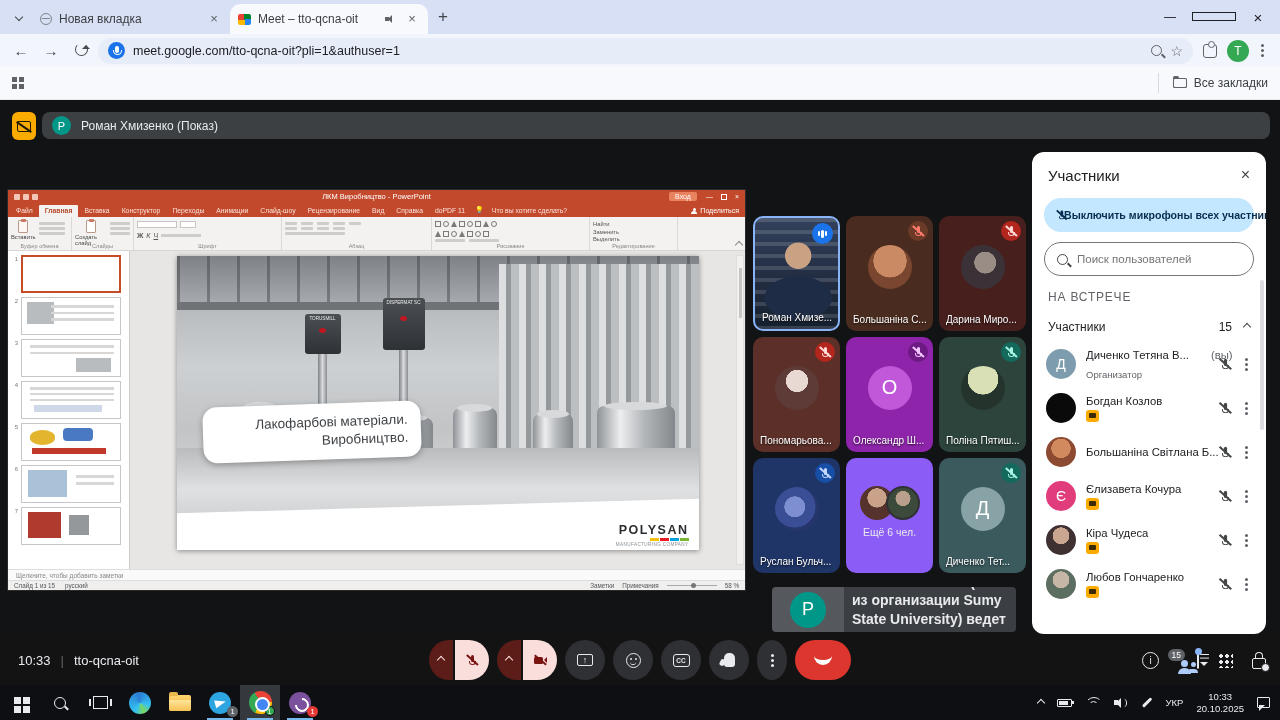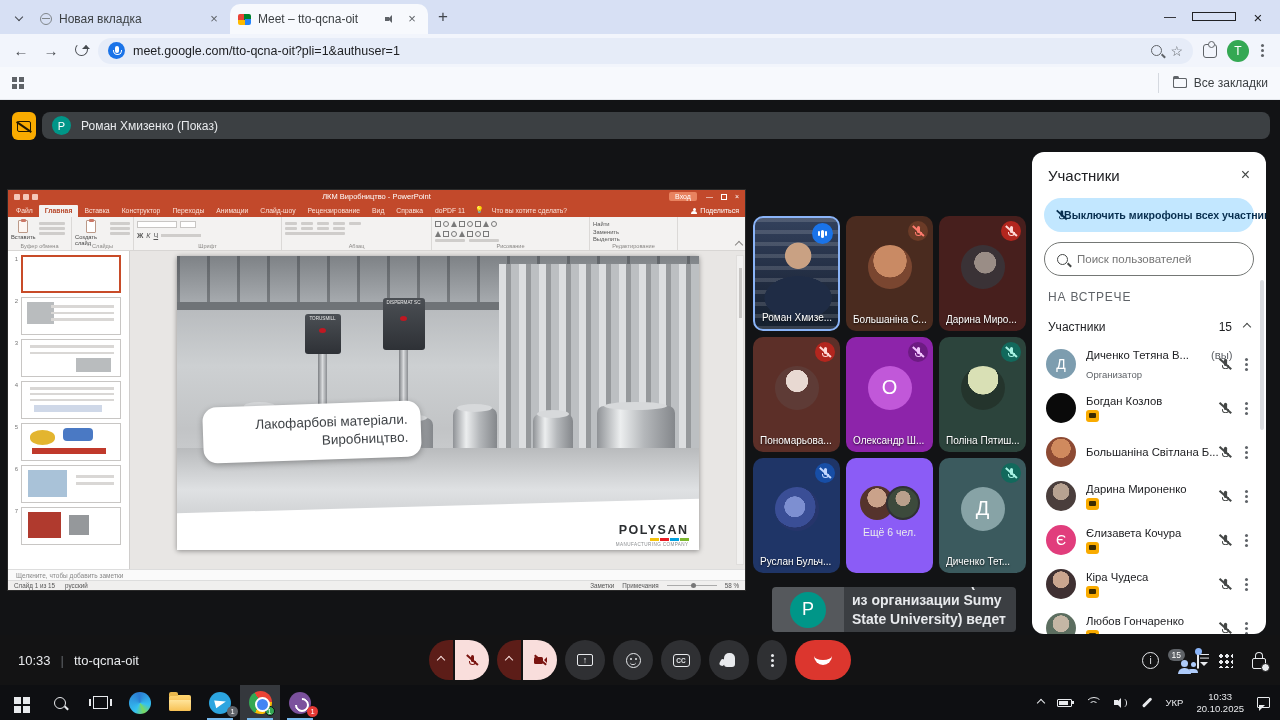--- a/index.html
+++ b/index.html
@@ -739,33 +739,20 @@
               <div class="pnm">
                 <span>Большаніна Світлана Б...</span>
               </div>
             </div>
           <span class="micoff">
               <i></i>
             </span>
           <span class="kebab"></span>
         </div>
         <div class="prow">
-          <span class="pav pa4"></span>
-          <div class="pinfo">
-              <div class="pnm">
-                <span>Дарина Мироненко</span>
-              </div>
-              <div class="pbadge"></div>
-            </div>
-          <span class="micoff">
-              <i></i>
-            </span>
-          <span class="kebab"></span>
-        </div>
-        <div class="prow">
           <span class="pav pa5">Є</span>
           <div class="pinfo">
               <div class="pnm">
                 <span>Єлизавета Кочура</span>
               </div>
               <div class="pbadge"></div>
             </div>
           <span class="micoff">
               <i></i>
             </span>

